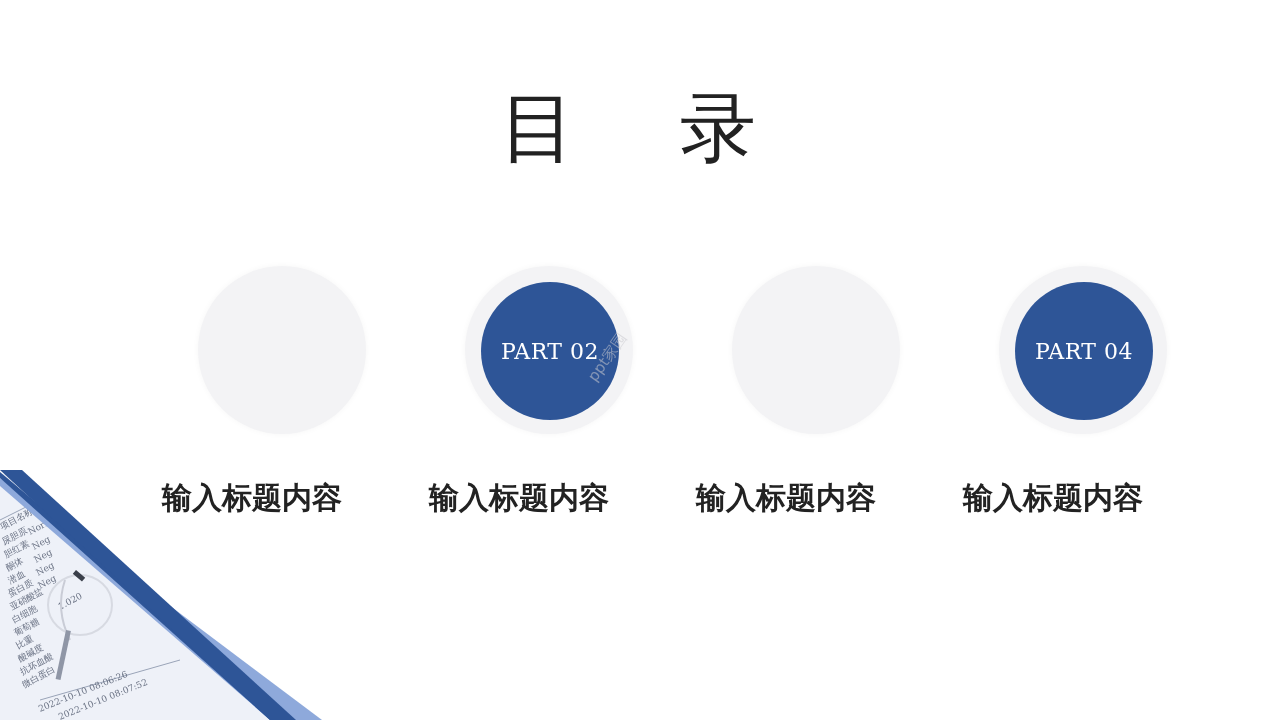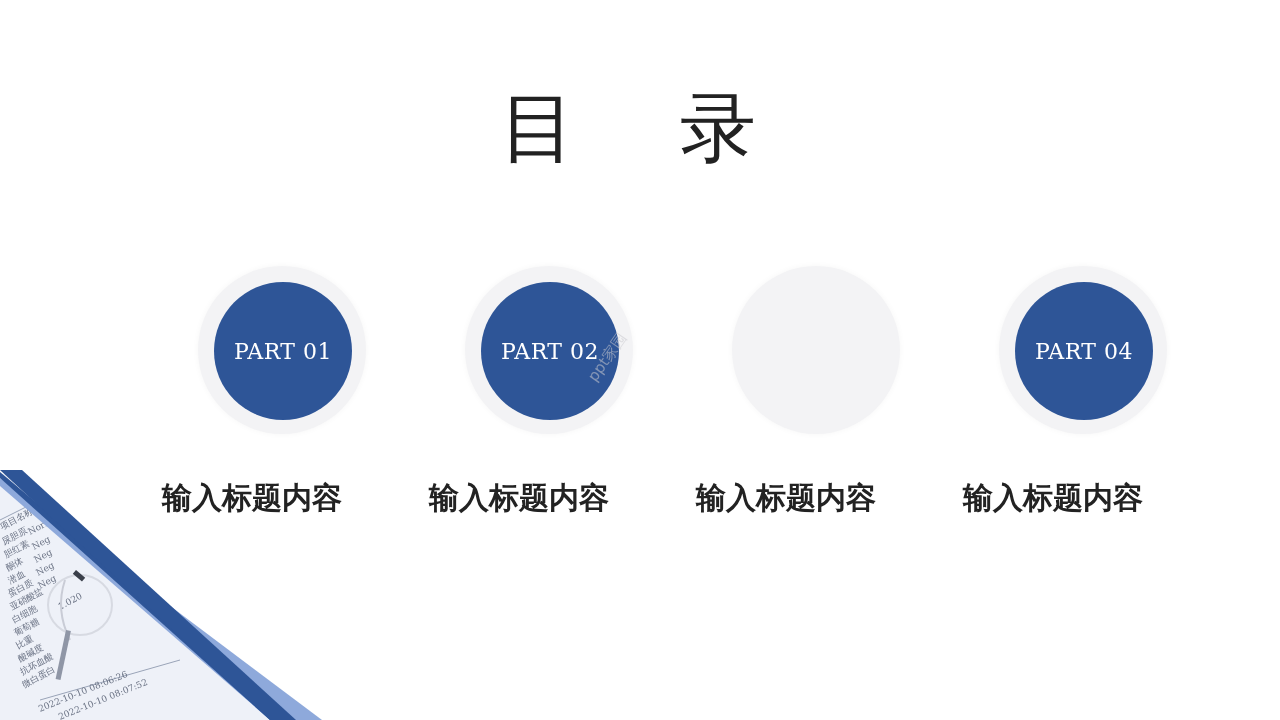--- a/index.html
+++ b/index.html
@@ -12,21 +12,20 @@
   .watermark{position:absolute;left:600px;top:335px;width:60px;height:70px;color:rgba(200,200,205,0.55);font-size:15px;transform:rotate(-55deg);font-family:"DejaVu Sans",sans-serif;white-space:nowrap;}
   .deco{position:absolute;left:0;top:0;width:1280px;height:720px;pointer-events:none;}
 </style>
 </head>
 <body>
 
 <div class="title">目 录</div>
 
 <div class="item" style="left:198px;">
   <div class="ring"></div>
-  <div class="disc">PART 01</div>
 </div>
 <div class="item" style="left:465px;">
   <div class="ring"></div>
   <div class="disc">PART 02</div>
 </div>
 <div class="item" style="left:732px;">
   <div class="ring"></div>
 </div>
 <div class="item" style="left:999px;">
   <div class="ring"></div>

